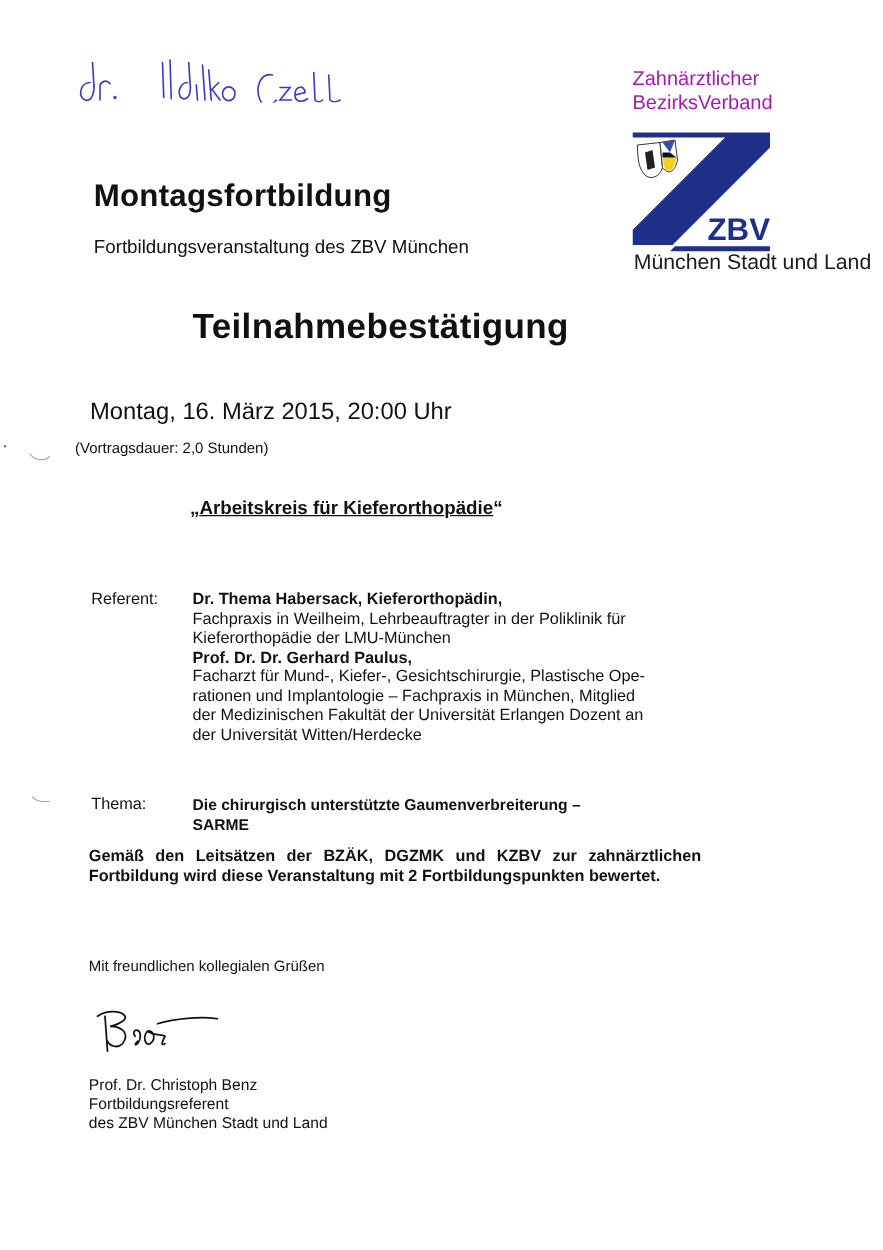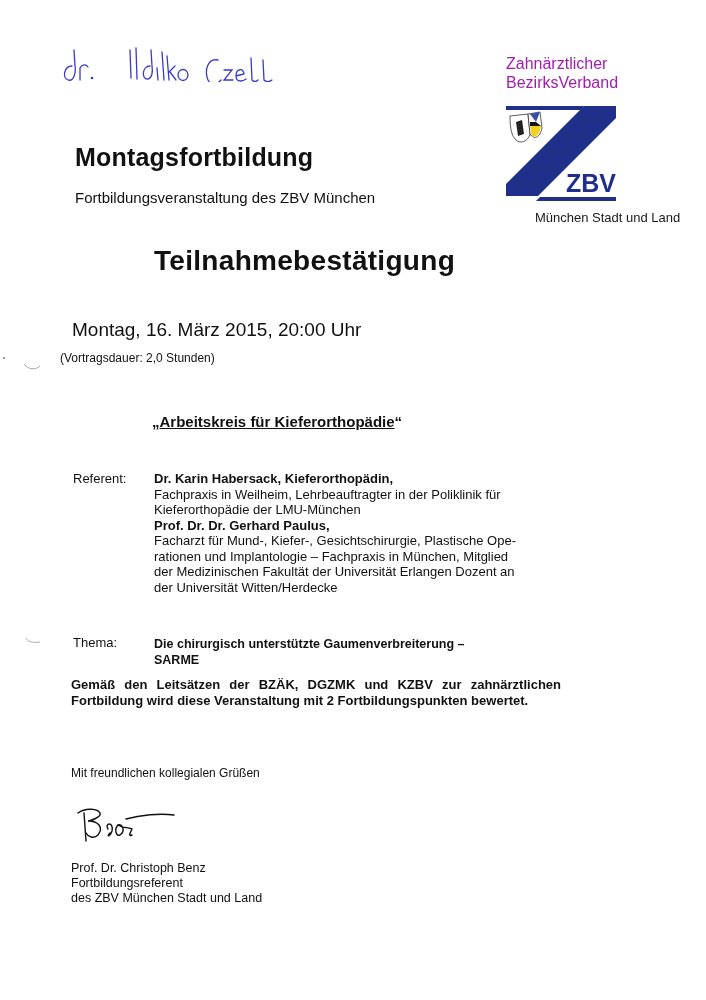--- a/index.html
+++ b/index.html
@@ -29,24 +29,23 @@
       font-size: 16px;
       line-height: 19px;
       color: #a21caf;
       white-space: pre-line;
     }
     .logo-graphic {
       left: 506px; top: 104px;
       width: 110px; height: 98px;
     }
     .logo-sub {
-      left: 507px; top: 210px;
-      font-size: 13px;
+      left: 507px; top: 200px;
+      font-size: 17px;
       color: #1a1a1a;
-      margin-left: 28px;
     }
 
     .main-title {
       left: 75px; top: 143px;
       font-size: 25px;
       font-weight: bold;
       letter-spacing: 0.2px;
     }
     .main-sub {
       left: 75px; top: 189px;
@@ -60,21 +59,21 @@
     }
     .date-line {
       left: 72px; top: 319px;
       font-size: 19px;
     }
     .duration {
       left: 60px; top: 351px;
       font-size: 12px;
     }
     .circle-title {
-      left: 152px; top: 413px;
+      left: 152px; top: 398px;
       font-size: 15px;
       font-weight: bold;
     }
     .circle-title .ul {
       text-decoration: underline;
     }
 
     .label {
       font-size: 13px;
       left: 73px;
@@ -194,21 +193,21 @@
     </svg>
 </div>
 <div class="abs margin-mark" style="left:24px; top:632px;">
   <svg width="20" height="10">
       <path d="M2 2 C4 6 8 7 16 6" fill="none" stroke="#aaa" stroke-width="1"></path>
     </svg>
 </div>
 
 <div class="abs label" style="top:471px;">Referent:</div>
 <div class="abs block" style="top:471px;">
-  <div class="b">Dr. Karin Habersack, Kieferorthopädin,</div>
+  <div class="b">Dr. Thema Habersack, Kieferorthopädin,</div>
   <div>Fachpraxis in Weilheim, Lehrbeauftragter in der Poliklinik für</div>
   <div>Kieferorthopädie der LMU-München</div>
   <div class="b">Prof. Dr. Dr. Gerhard Paulus,</div>
   <div>Facharzt für Mund-, Kiefer-, Gesichtschirurgie, Plastische Ope-</div>
   <div>rationen und Implantologie – Fachpraxis in München, Mitglied</div>
   <div>der Medizinischen Fakultät der Universität Erlangen Dozent an</div>
   <div>der Universität Witten/Herdecke</div>
 </div>
 
 <div class="abs label" style="top:635px;">Thema:</div>

